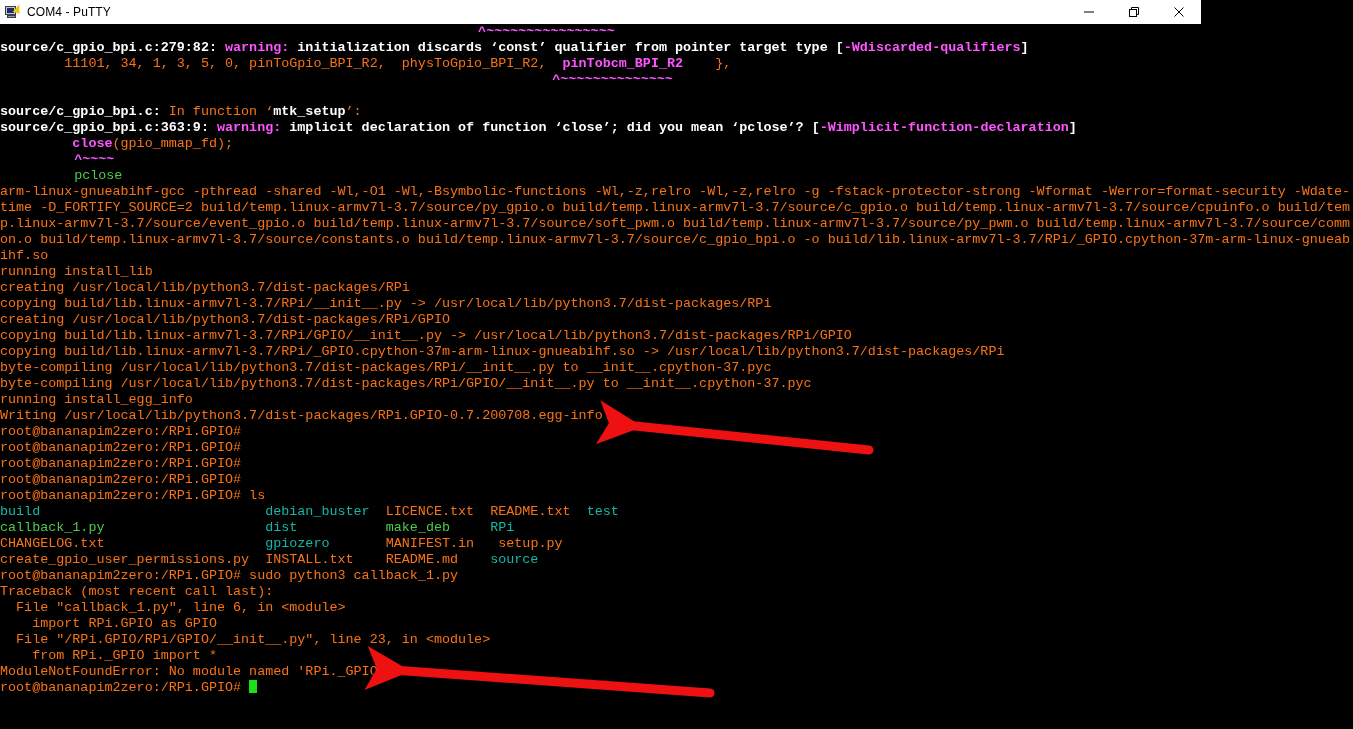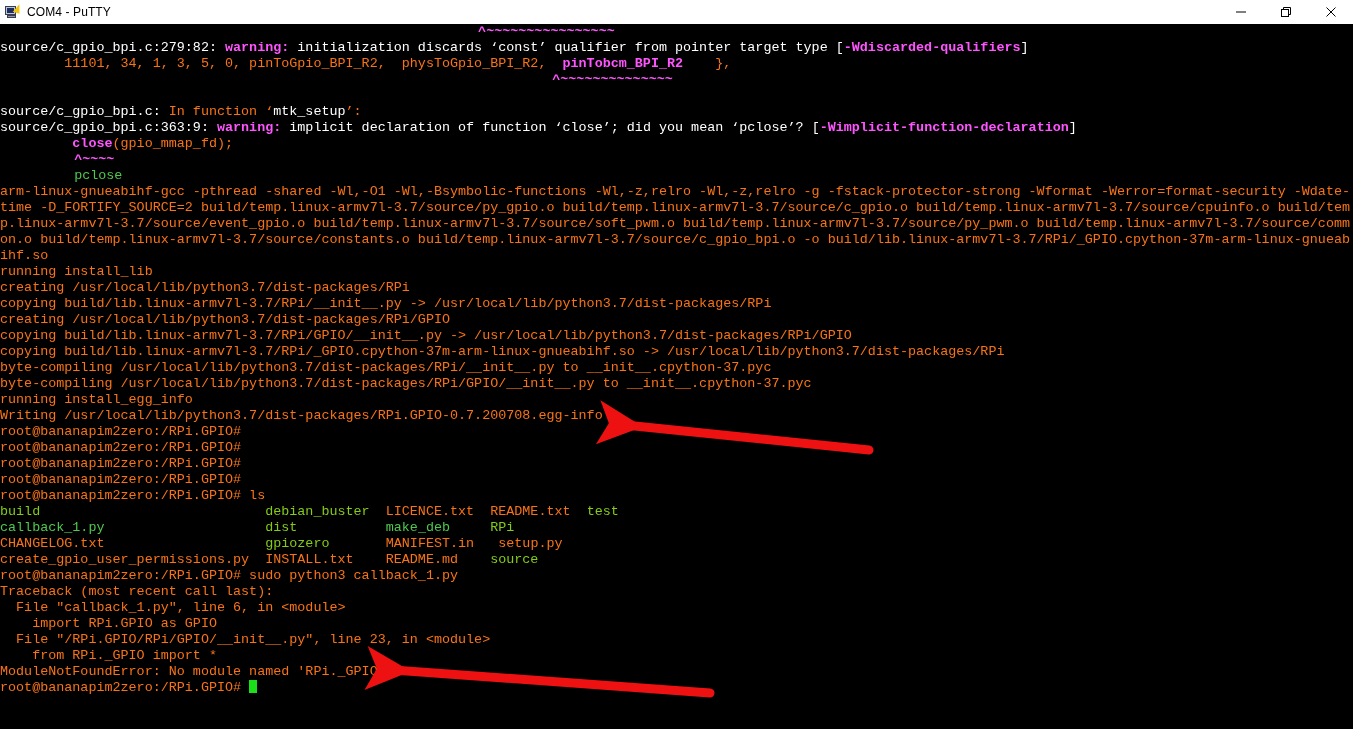--- a/index.html
+++ b/index.html
@@ -4,21 +4,21 @@
 <style>
   html,body{margin:0;padding:0;}
   body{
     width:1353px;height:729px;overflow:hidden;
     background:#000;
     font-family:"Liberation Sans",sans-serif;
   }
   
   #window{position:relative;width:1353px;height:729px;background:#000;}
   #titlebar{
-    position:absolute;left:0;top:0;width:1353px;height:24px;
+    position:absolute;left:0;top:0;width:1201px;height:24px;
     background:#ffffff;
     display:flex;align-items:center;
     border-bottom:1px solid #ffffff;
     box-sizing:border-box;
   }
   #titlebar .app-icon{
     width:16px;height:16px;margin-left:5px;margin-right:6px;
     position:relative;flex:0 0 auto;
   }
   #titlebar .app-icon .mon{
@@ -59,24 +59,24 @@
     position:absolute;left:0;top:0;
     font-family:"Liberation Mono","DejaVu Sans Mono",monospace;
     font-size:13.4px;
     line-height:16px;
     letter-spacing:0px;
     white-space:pre;
     color:#bbbbbb;
   }
   #screen .row{height:16px;white-space:pre;}
   .c-gray{color:#f97316;}
-  .c-bold{color:#ffffff;font-weight:normal;}
+  .c-bold{color:#ffffff;font-weight:bold;}
   .c-magenta-b{color:#ff55ff;font-weight:bold;}
   .c-green{color:#4ec94e;}
-  .c-blue{color:#84cc16;}
+  .c-blue{color:#14b8a6;}
   .cursor{
     display:inline-block;width:8px;height:13px;background:#19e019;
     vertical-align:-2px;
   }
   
   .arrow-layer{position:absolute;left:0;top:0;width:1353px;height:729px;pointer-events:none;}
 </style>
 </head>
 <body>
 

